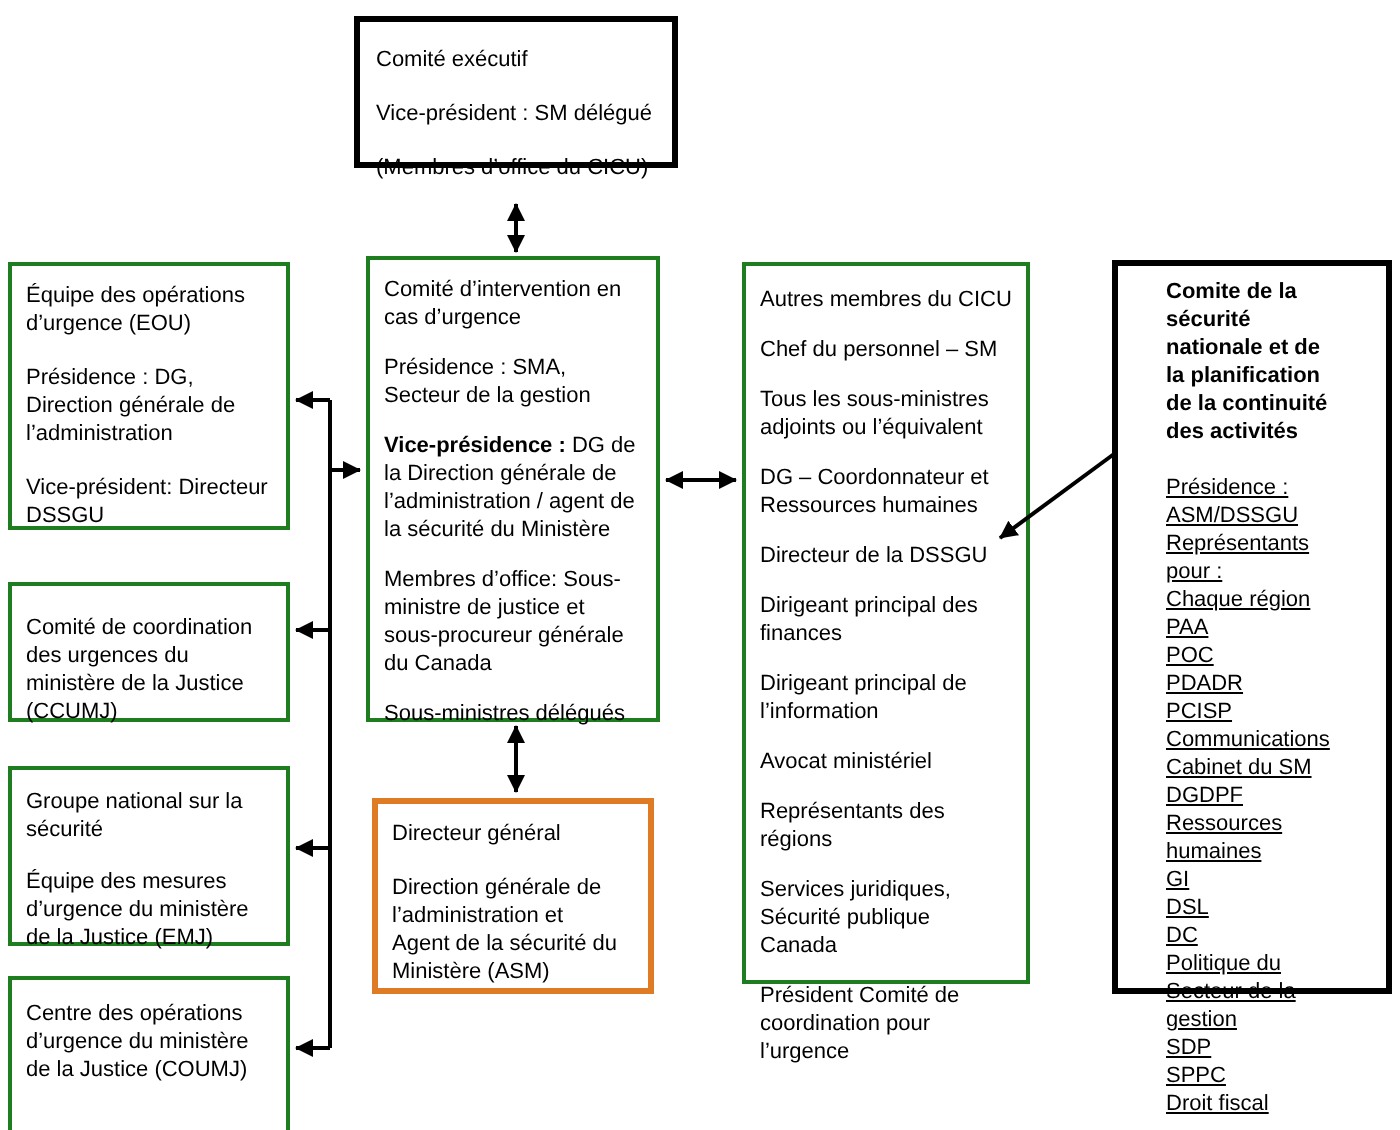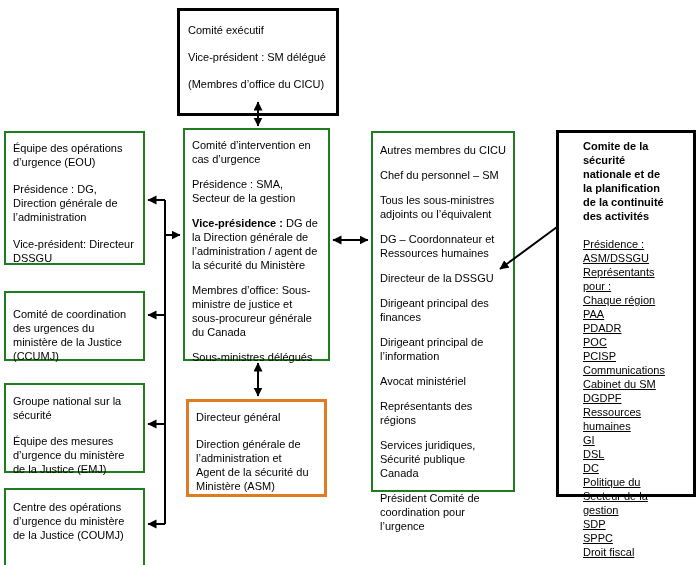--- a/index.html
+++ b/index.html
@@ -15,21 +15,21 @@
   }
   .box{position:absolute;box-sizing:border-box;background:#fff;padding:8px 7px;}
   .b-black{border:3px solid var(--black);}
   .b-green{border:2px solid var(--green);}
   .b-orange{border:3px solid var(--orange);}
   .box p{margin:0 0 13px 0;}
   .box p:last-child{margin-bottom:0;}
   .m11 p{margin:0 0 11px 0;}
   .bold{font-weight:bold;}
   .prewrap{white-space:pre-line;}
-  #box-executive{left:177px;top:8px;width:162px;height:108px;padding:12px 8px;}
+  #box-executive{left:177px;top:8px;width:162px;height:76px;padding:12px 8px;}
   #box-eou{left:4px;top:131px;width:141px;height:134px;}
   #box-ccumj{left:4px;top:291px;width:141px;height:70px;padding-top:14px;}
   #box-gns{left:4px;top:383px;width:141px;height:90px;padding-top:9px;}
   #box-gns p{margin-bottom:12px;}
   #box-coumj{left:4px;top:488px;width:141px;height:85px;padding-top:10px;}
   #box-cicu{left:183px;top:128px;width:147px;height:233px;}
   #box-dg{left:186px;top:399px;width:141px;height:98px;}
   #box-autres{left:371px;top:131px;width:144px;height:361px;padding-top:10px;}
   #box-csn{left:556px;top:130px;width:140px;height:367px;padding:6px 24px;}
   #box-csn .title{margin:0 0 14px 0;}
@@ -94,22 +94,22 @@
     <p>Services juridiques, Sécurité publique Canada</p>
     <p>Président Comité de coordination pour l’urgence</p>
   </div>
 
   <div class="box b-black tight" id="box-csn">
     <p class="bold title">Comite de la sécurité nationale et de la planification de la continuité des activités</p>
     <div>Présidence : ASM/DSSGU</div>
     <div>Représentants pour :</div>
     <div>Chaque région</div>
     <div>PAA</div>
+    <div>POC</div>
     <div>PDADR</div>
-    <div>POC</div>
     <div>PCISP</div>
     <div>Communications</div>
     <div>Cabinet du SM</div>
     <div>DGDPF</div>
     <div>Ressources humaines</div>
     <div>GI</div>
     <div>DSL</div>
     <div>DC</div>
     <div>Politique du Secteur de la gestion</div>
     <div>SDP</div>

